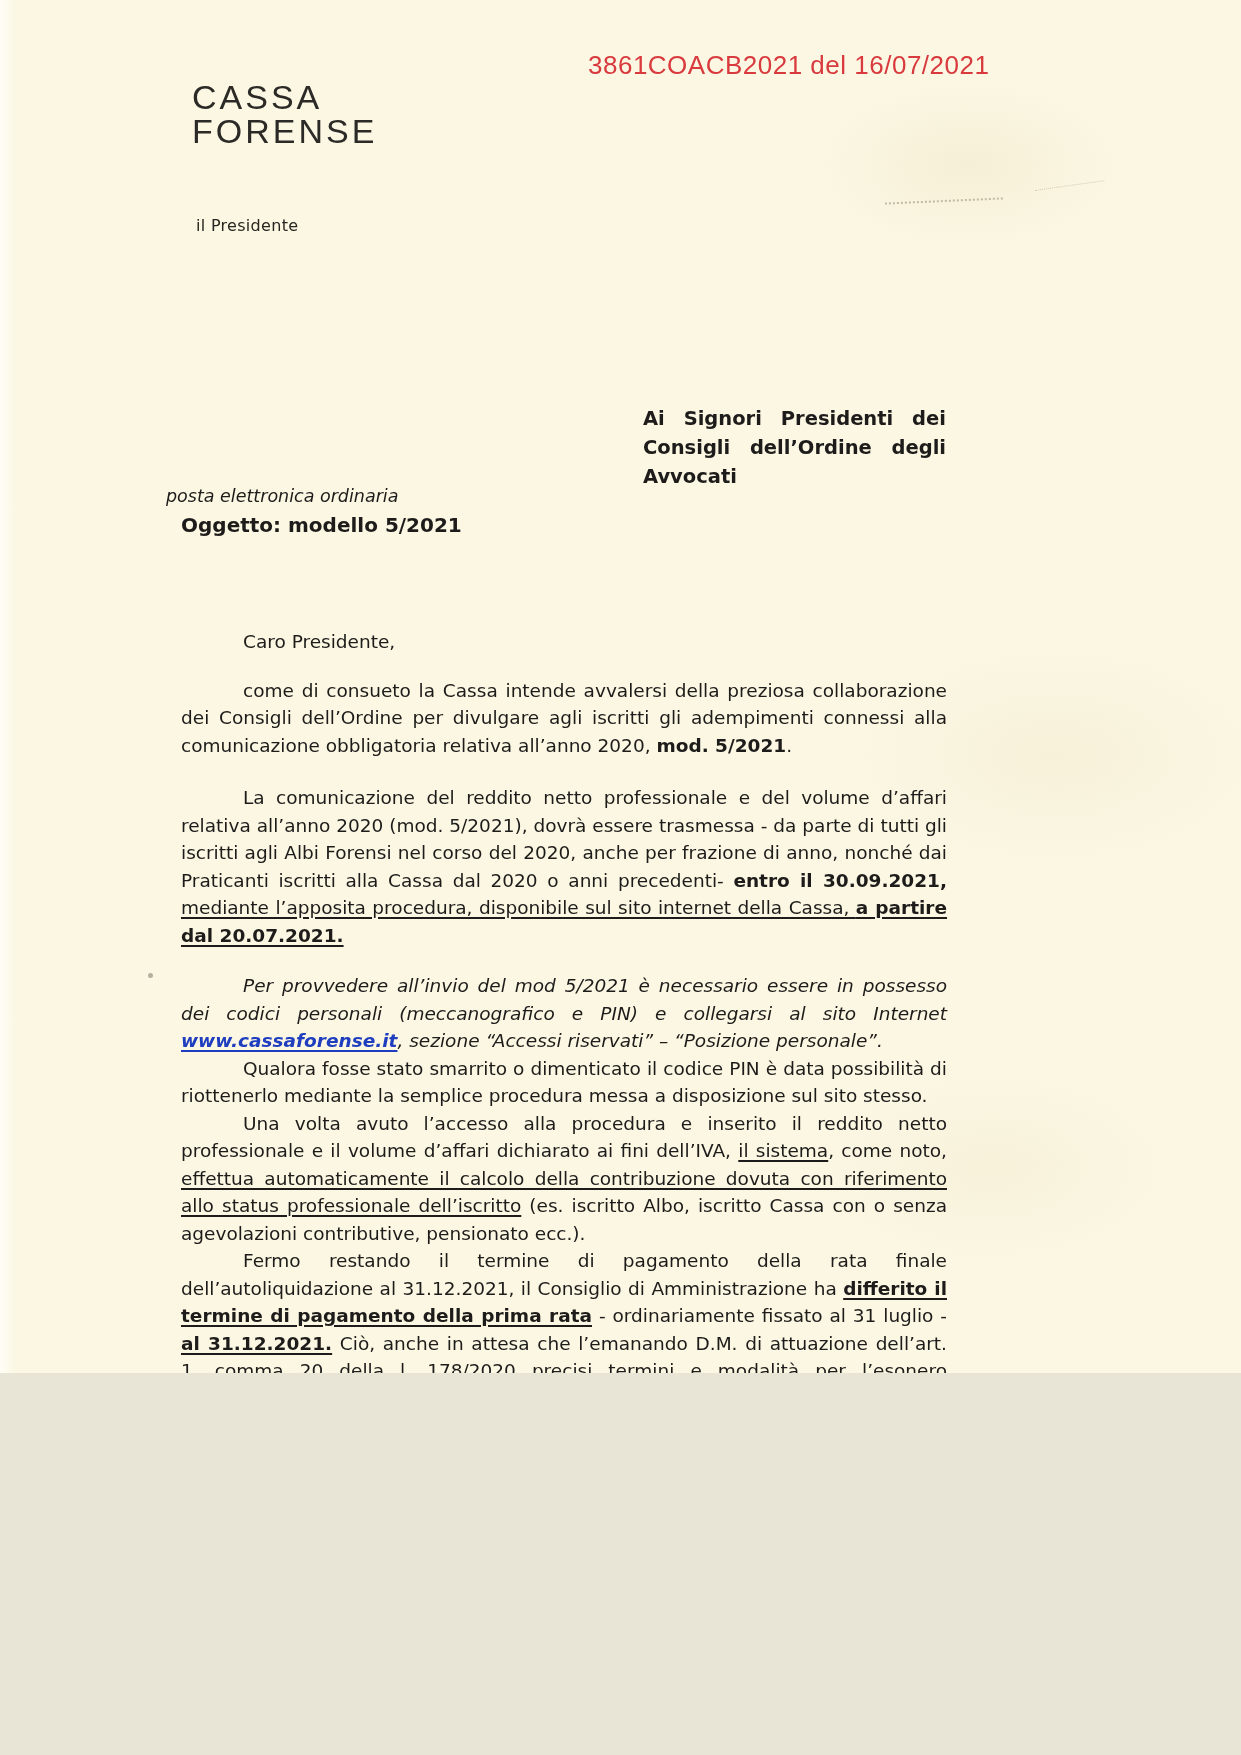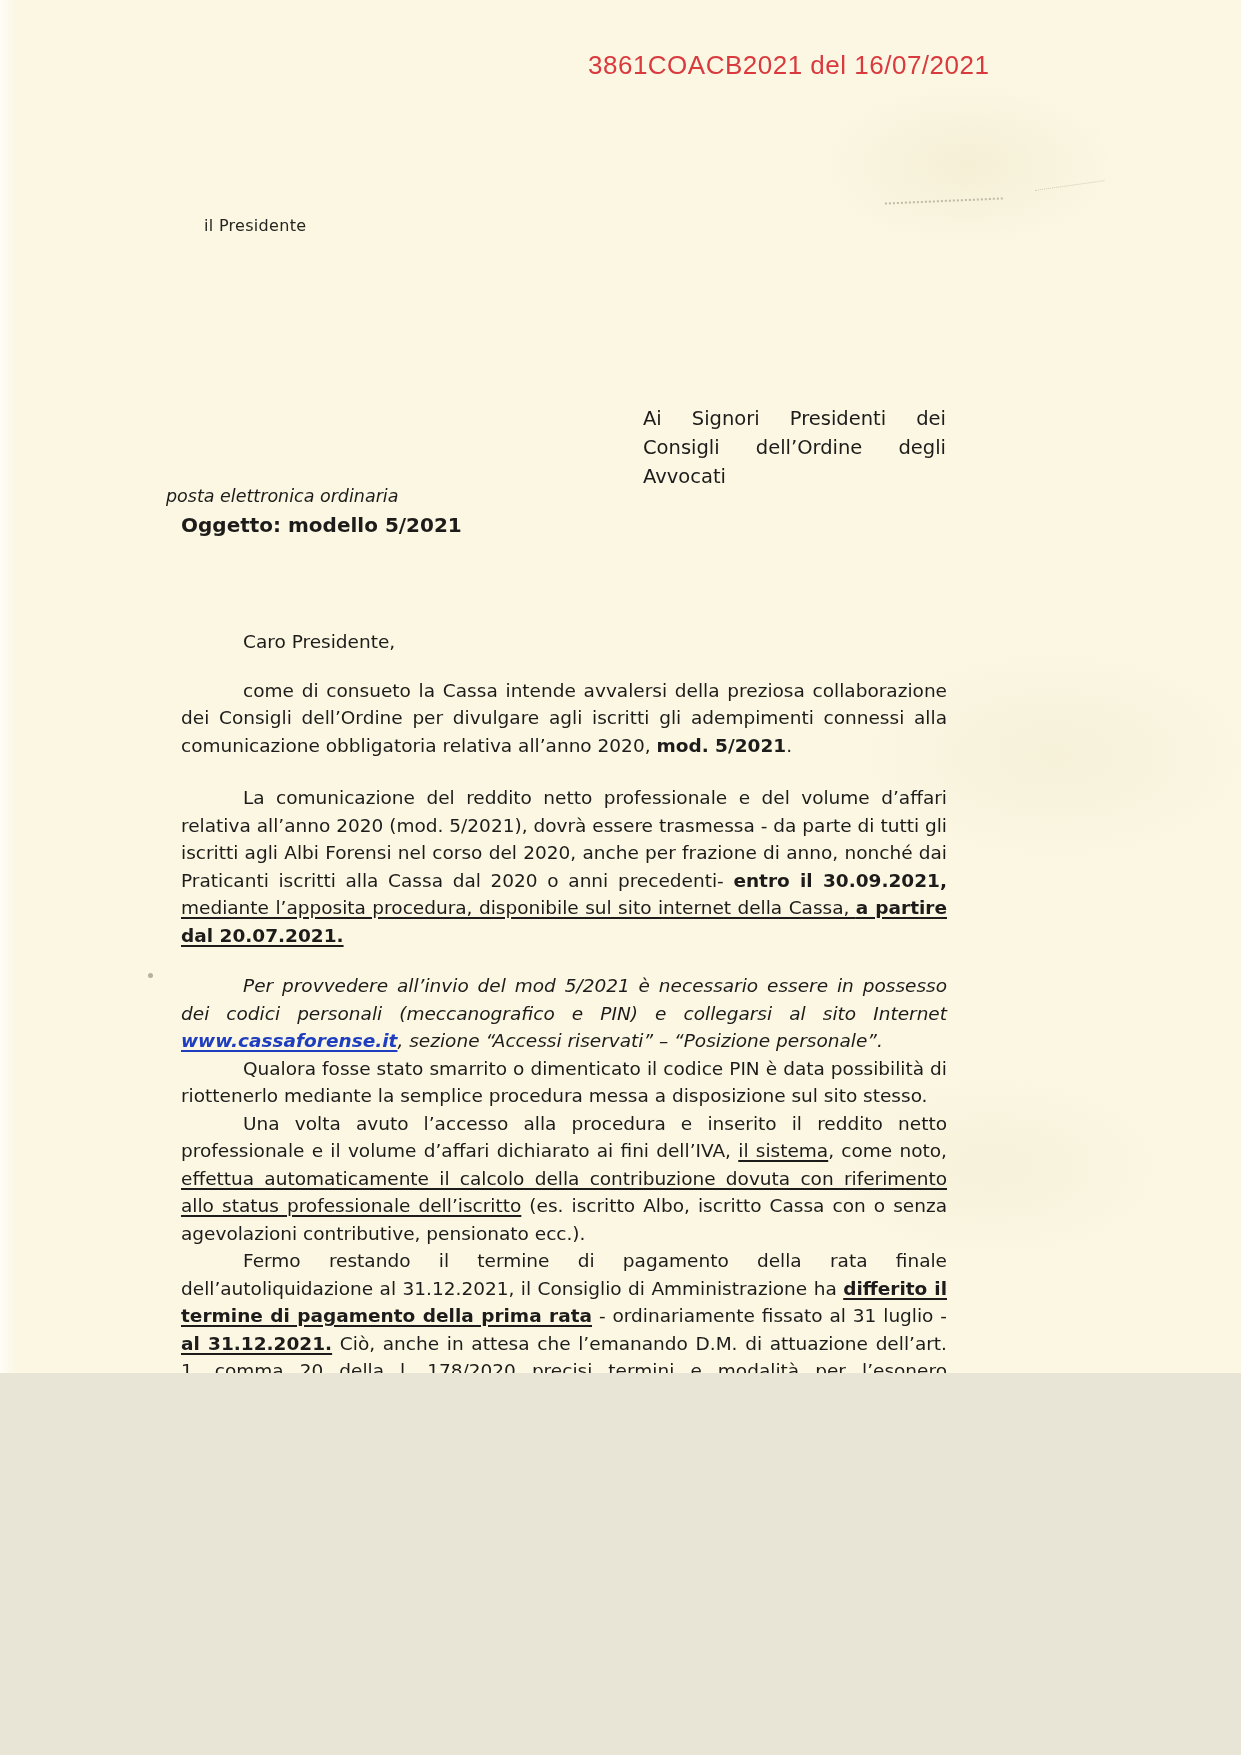--- a/index.html
+++ b/index.html
@@ -31,31 +31,31 @@
     color:var(--stamp-red);
     white-space:nowrap;
   }
   .logo{
     position:absolute;left:192px;top:80px;
     font-family:"Liberation Sans", sans-serif;
     font-size:34px;line-height:34px;letter-spacing:3px;
     font-weight:400;color:#2b2a26;
   }
   .president{
-    position:absolute;left:204px;top:216px;
+    position:absolute;left:196px;top:216px;
     font-size:16px;color:#26251f;
     letter-spacing:0.3px;
   }
   .date-block{
     position:absolute;left:643px;top:316px;
     font-size:19.5px;line-height:29px;
   }
   .recipient{
     position:absolute;left:643px;top:404px;width:303px;
-    font-size:19.5px;line-height:29px;font-weight:normal;
+    font-size:19.5px;line-height:29px;font-weight:bold;
     text-align:justify;
   }
   .posta{
     position:absolute;left:166px;top:486px;
     font-style:italic;font-size:17.5px;
   }
   .oggetto{
     position:absolute;left:181px;top:513px;
     font-weight:bold;font-size:20px;
   }
@@ -92,20 +92,24 @@
     border-radius:50%;background:rgba(95,90,78,.45);
   }
 </style>
 </head>
 <body>
 
 <div class="page">
 
   <div class="stamp">3861COACB2021 del 16/07/2021</div>
 
+  <div class="logo">
+    <div>CASSA</div>
+    <div>FORENSE</div>
+  </div>
 
   <div class="artifact-pencil"></div>
   <div class="artifact-pencil2"></div>
   <div class="artifact-dot"></div>
 
   <div class="president">il Presidente</div>
 
 
   <div class="recipient">Ai Signori Presidenti dei Consigli dell’Ordine degli Avvocati</div>
 

